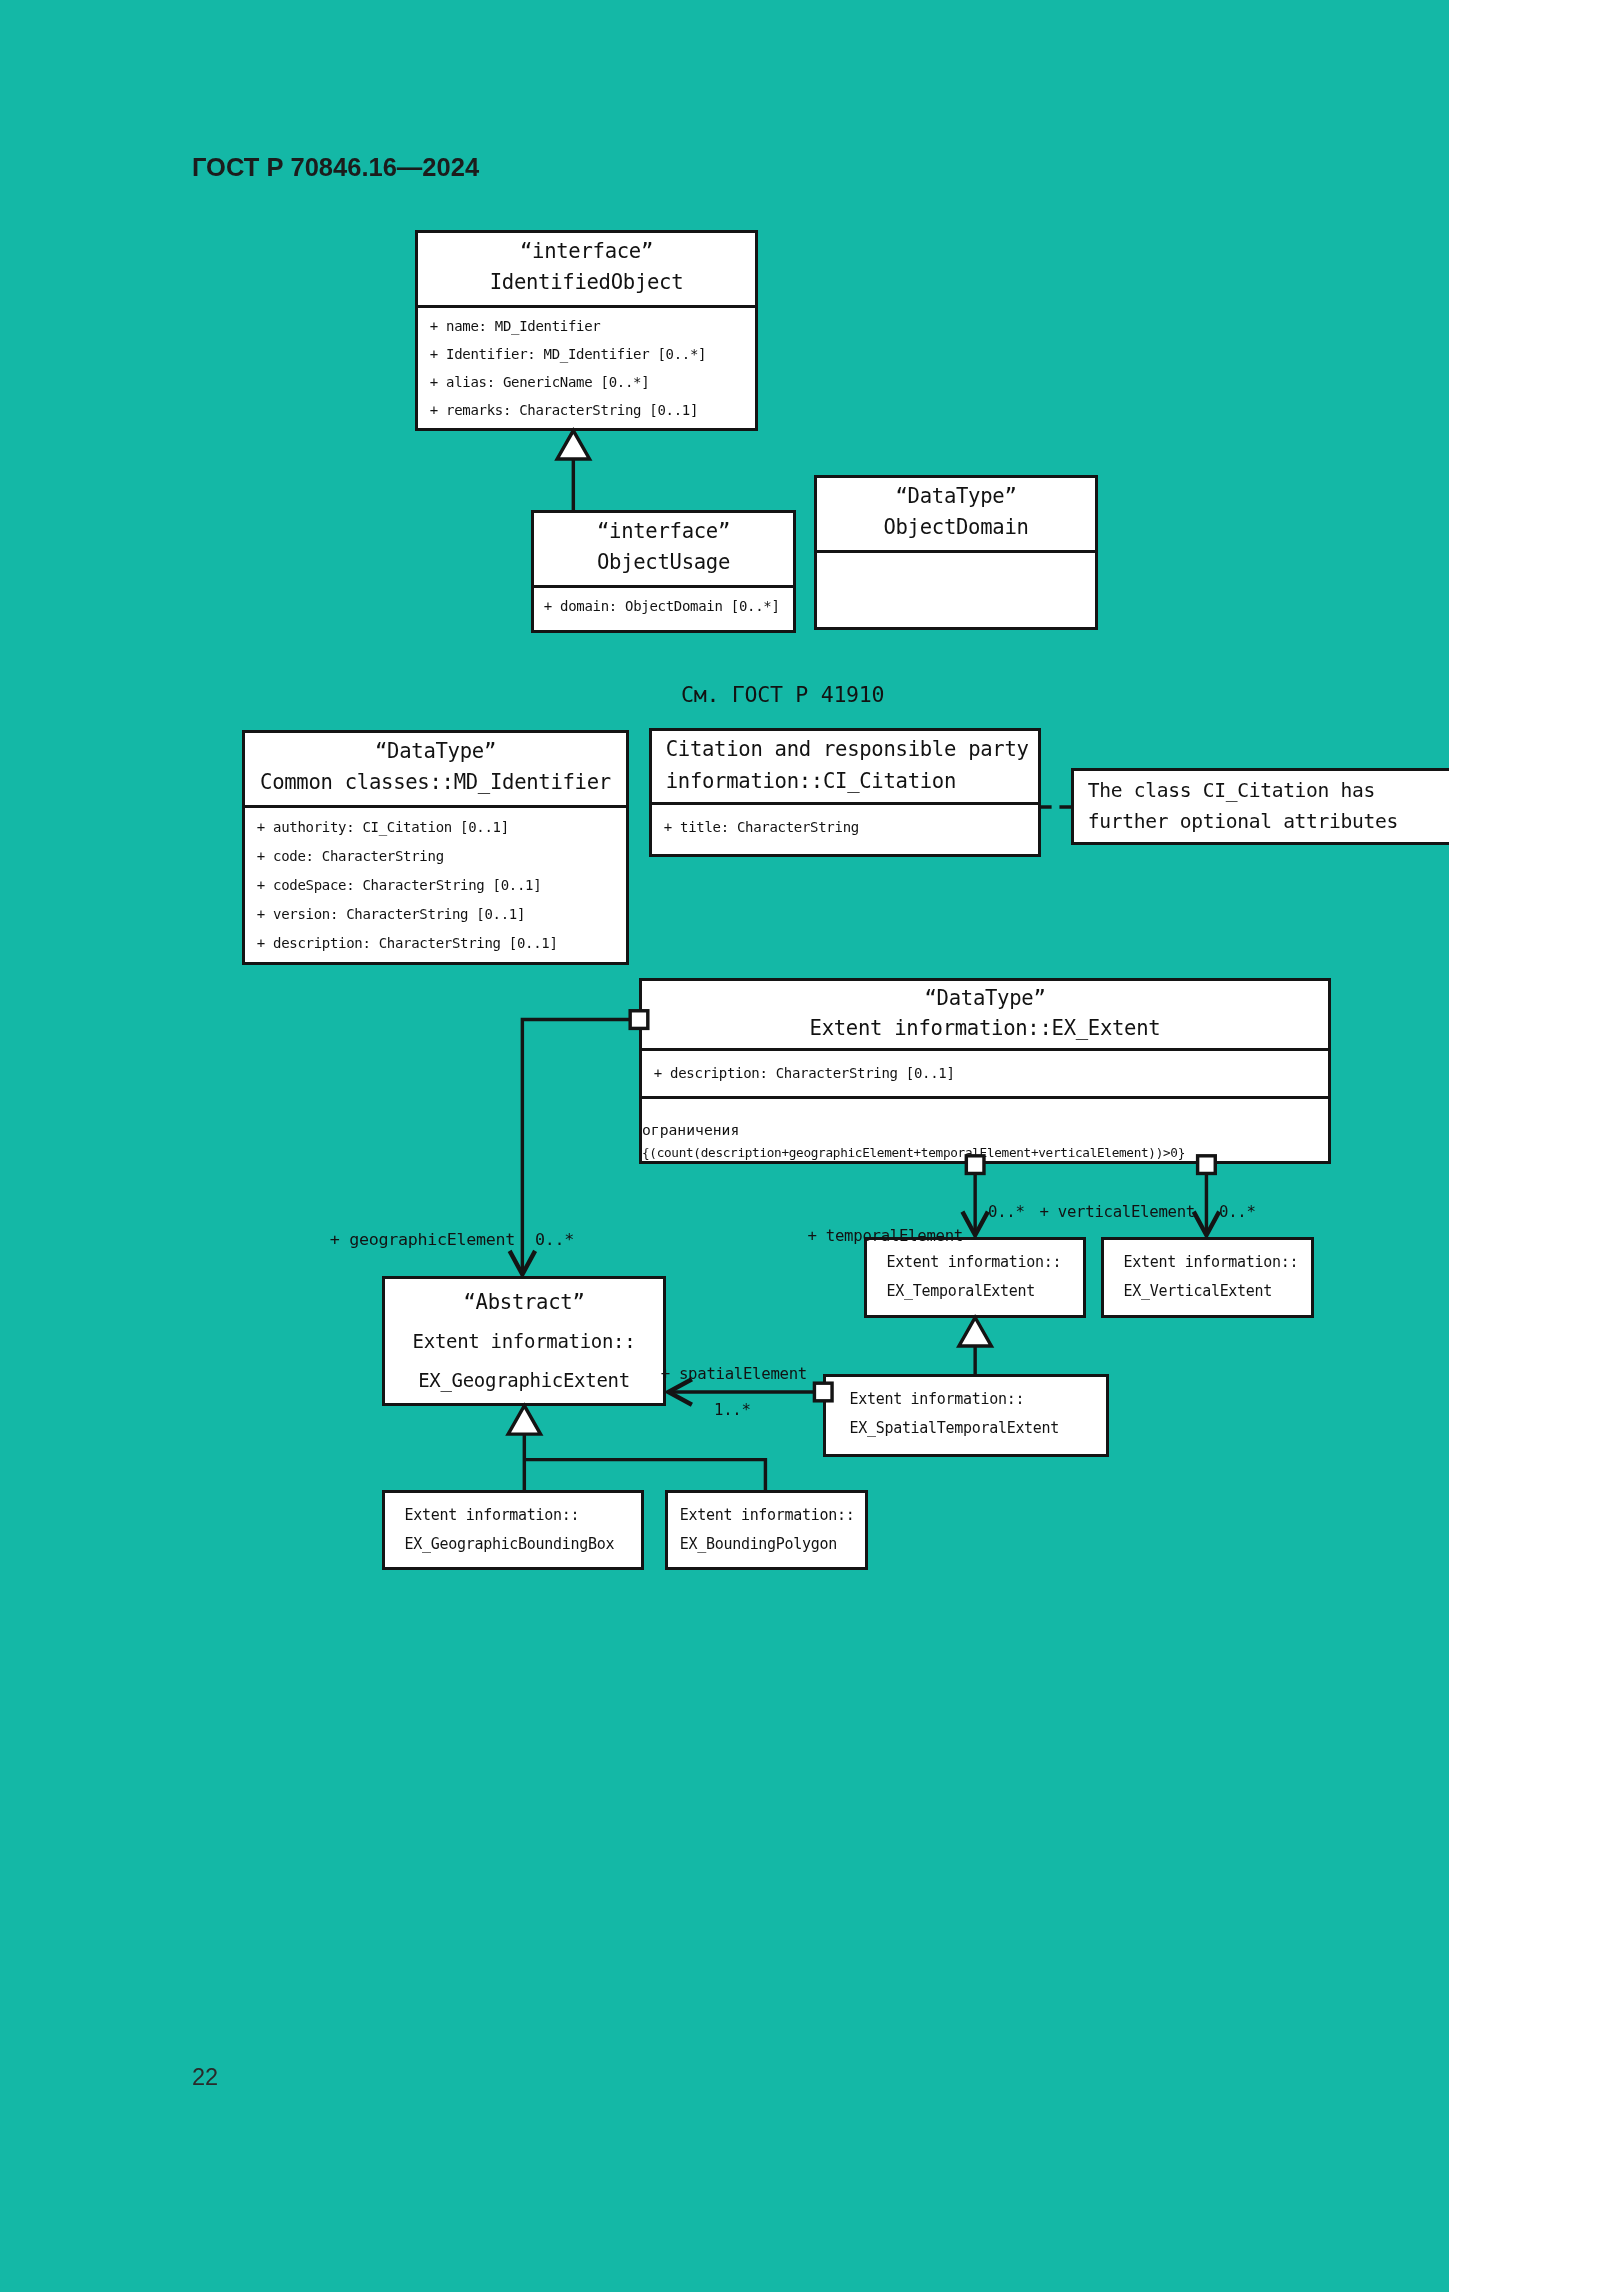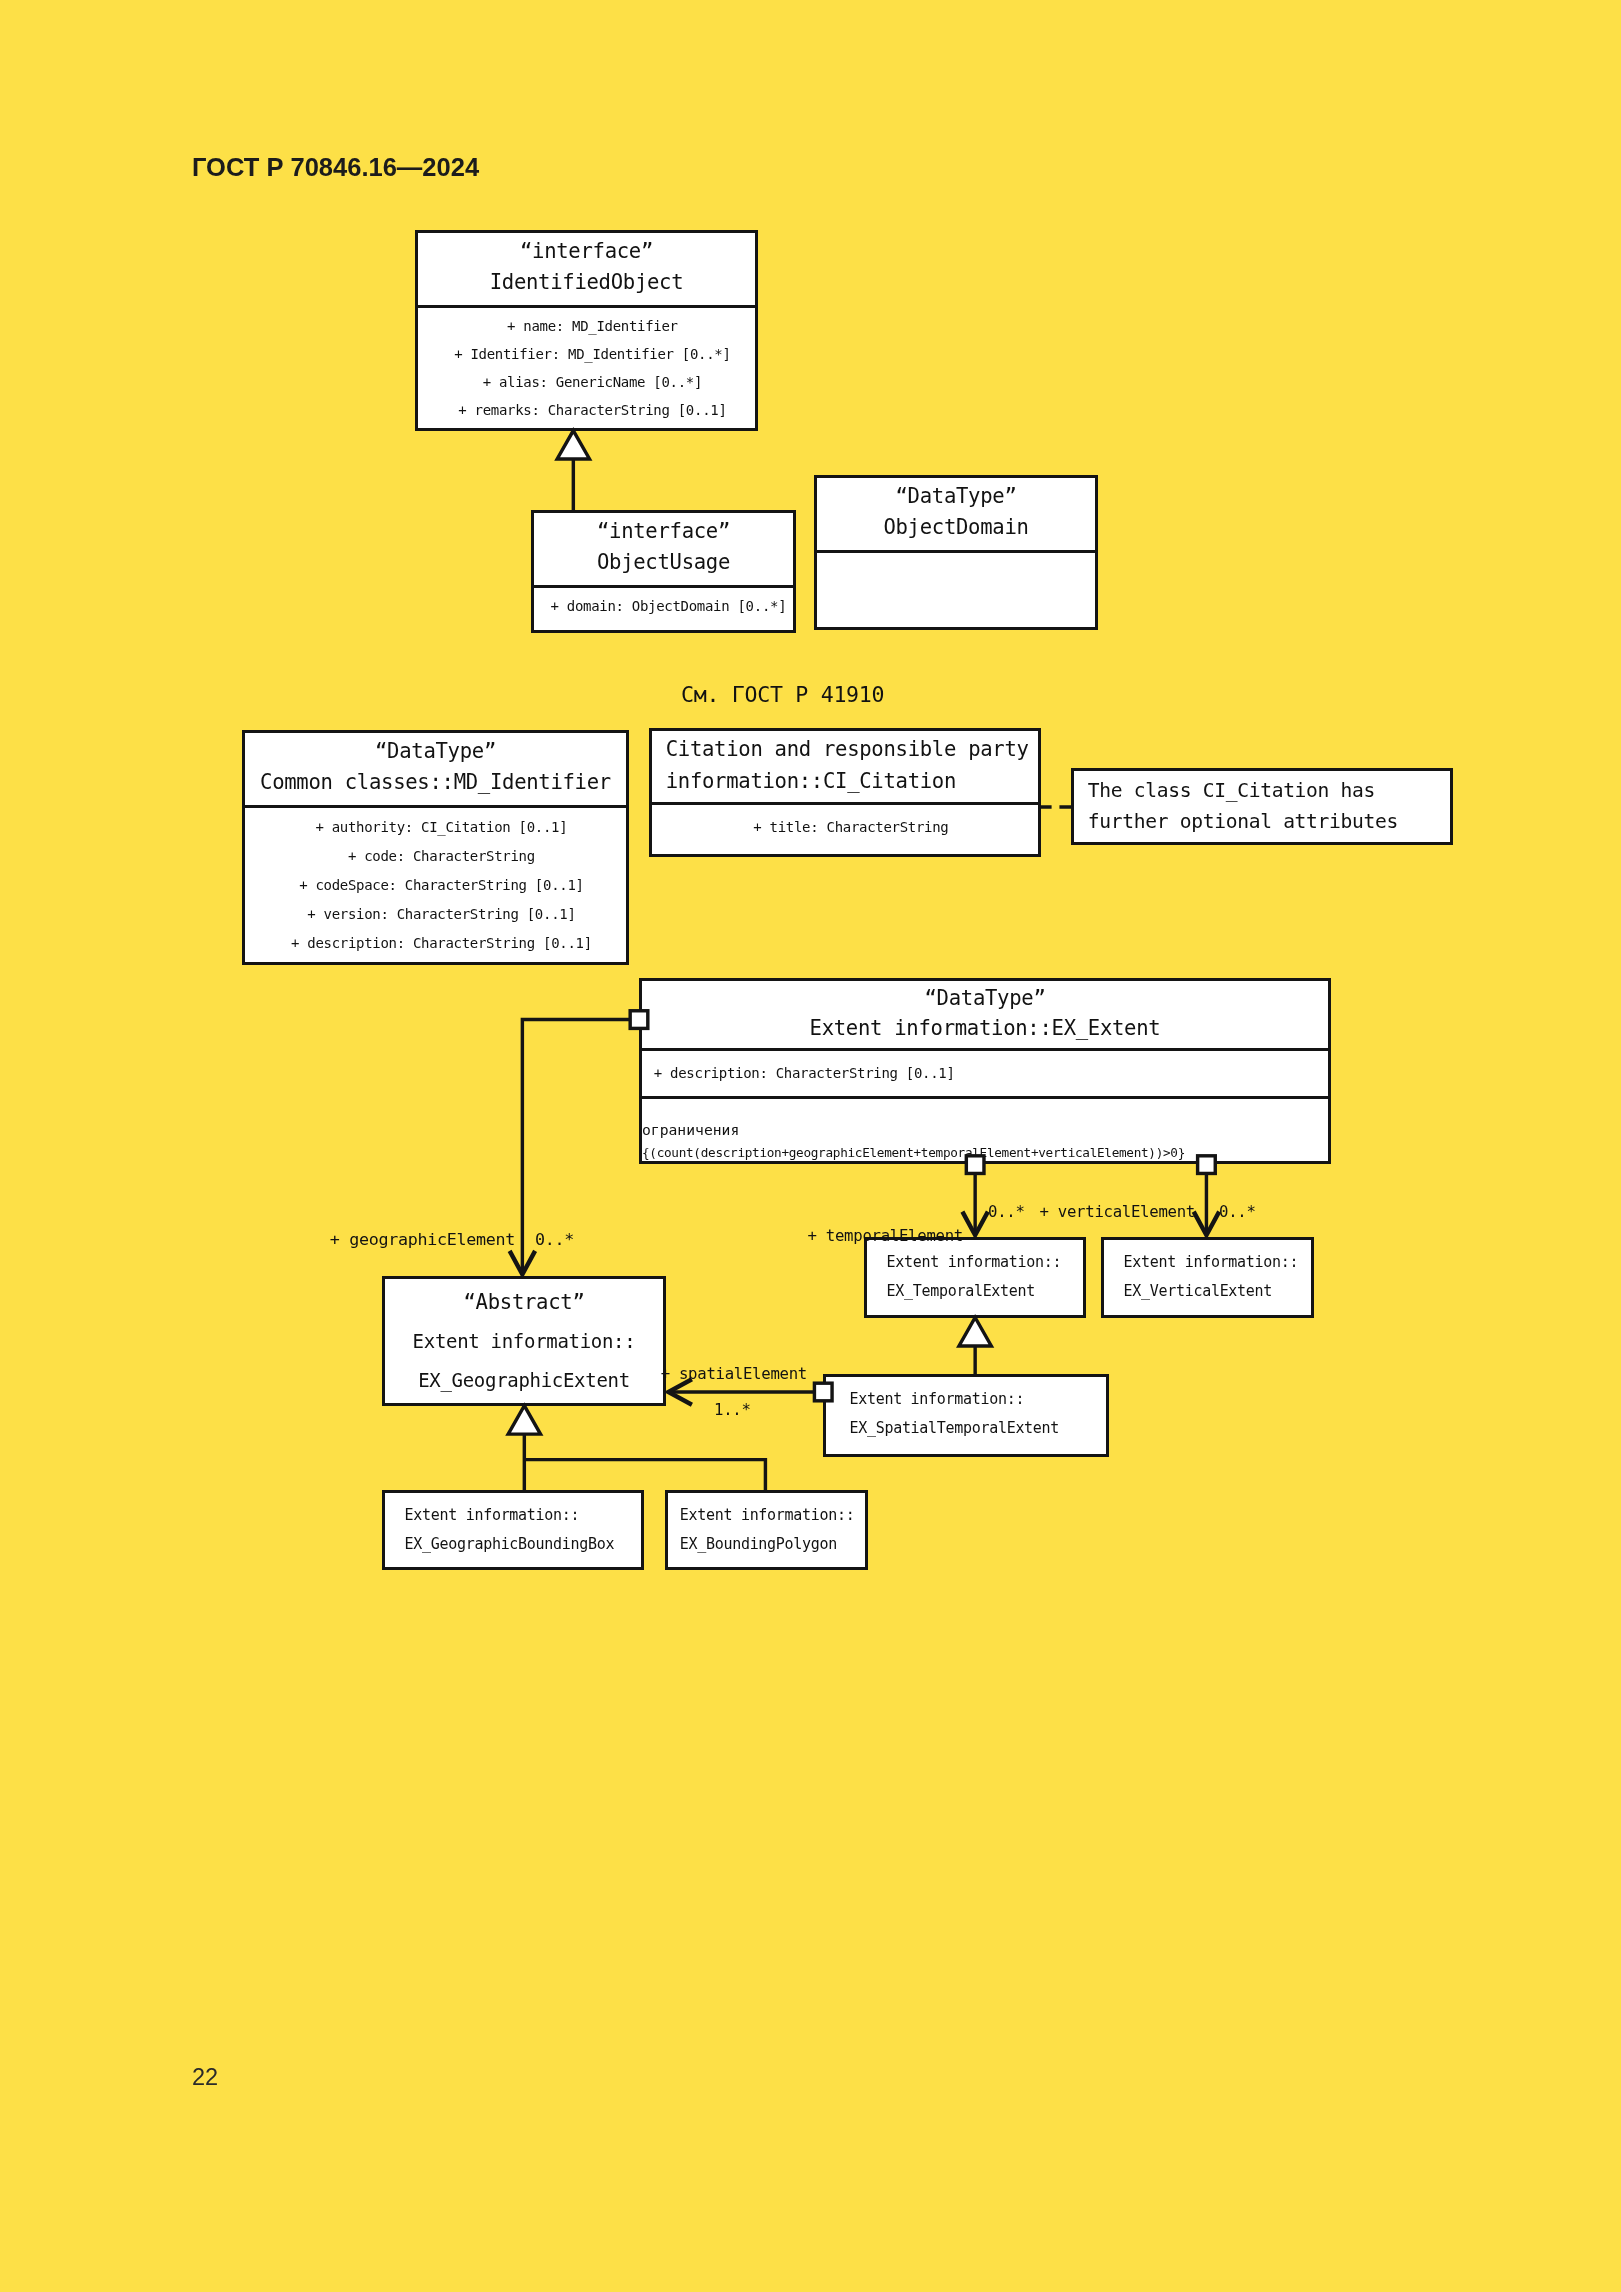--- a/index.html
+++ b/index.html
@@ -1,31 +1,31 @@
 <!DOCTYPE html>
 <html><head>
 <meta charset="utf-8">
 <style>
   html,body{margin:0;padding:0;background:#ffffff;}
   .page{
-    position:relative;width:1621px;height:2293px;background:#fde047;
+    position:relative;width:1449px;height:2293px;background:#14b8a6;
     font-family:"DejaVu Sans Mono",monospace;color:#121212;overflow:hidden;
   }
   .sans{font-family:"Liberation Sans",sans-serif;}
   .hdr{position:absolute;left:192px;top:153px;font-size:25.5px;font-weight:bold;color:#1c1c1c;}
   .pagenum{position:absolute;left:192px;top:2064px;font-size:23.5px;color:#2a2a2a;}
   .caption{position:absolute;left:69px;top:1629px;width:1553px;text-align:center;font-size:23.5px;color:#222;}
   .seeref{position:absolute;left:681px;top:682px;font-size:21.6px;letter-spacing:-0.3px;}
   svg.wires{position:absolute;left:0;top:0;z-index:2;pointer-events:none;}
   .uml-box{position:absolute;border:3.9px solid #141414;background:#ffffff;box-sizing:border-box;z-index:1;}
   .uml-head{border-bottom:3.9px solid #141414;text-align:center;box-sizing:content-box;}
   .stereo,.cname{font-size:20.6px;line-height:31px;letter-spacing:-0.3px;white-space:nowrap;}
   .head-left{text-align:left;padding-left:13.7px;}
   .head-left .cname{line-height:32px;}
-  .uml-attrs{font-size:14px;line-height:28px;letter-spacing:-0.3px;padding:3.9px 0 0 11.8px;text-align:center;}
+  .uml-attrs{font-size:14px;line-height:28px;letter-spacing:-0.3px;padding:3.9px 0 0 11.8px;}
   .uml-attrs .attr-line{white-space:nowrap;}
   .constraint{text-align:left;padding-top:18px;}
   .constraint .c-title{font-size:14.7px;line-height:25.5px;}
   .constraint .c-body{font-size:12.7px;line-height:21.6px;letter-spacing:-0.3px;white-space:nowrap;}
   .uml-simple{font-size:15px;line-height:29px;letter-spacing:-0.3px;padding:7.8px 0 0 19.6px;white-space:nowrap;}
   .abstract-box{text-align:center;padding-top:3.9px;}
   .abstract-box .stereo{line-height:39px;}
   .abstract-box .cname{font-size:19px;line-height:39px;}
   .note-box .uml-simple{font-size:19.6px;line-height:31px;padding:3.9px 0 0 13.7px;}
   .edge-label{position:absolute;font-size:15.7px;letter-spacing:-0.3px;white-space:nowrap;z-index:3;}

